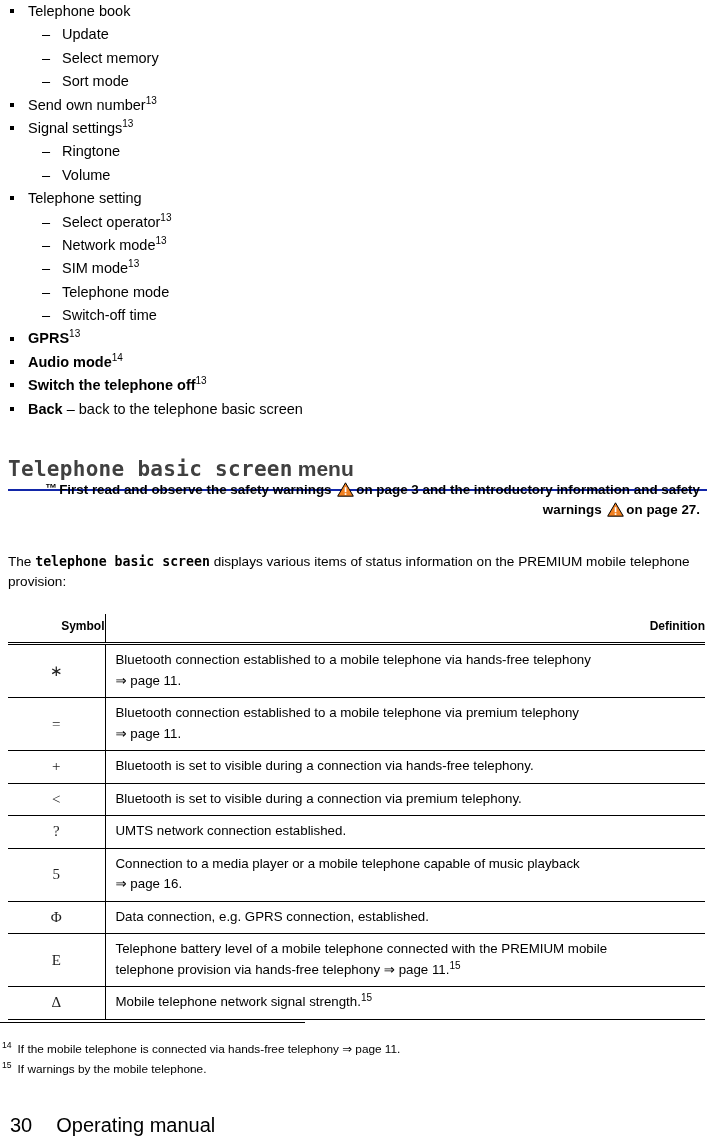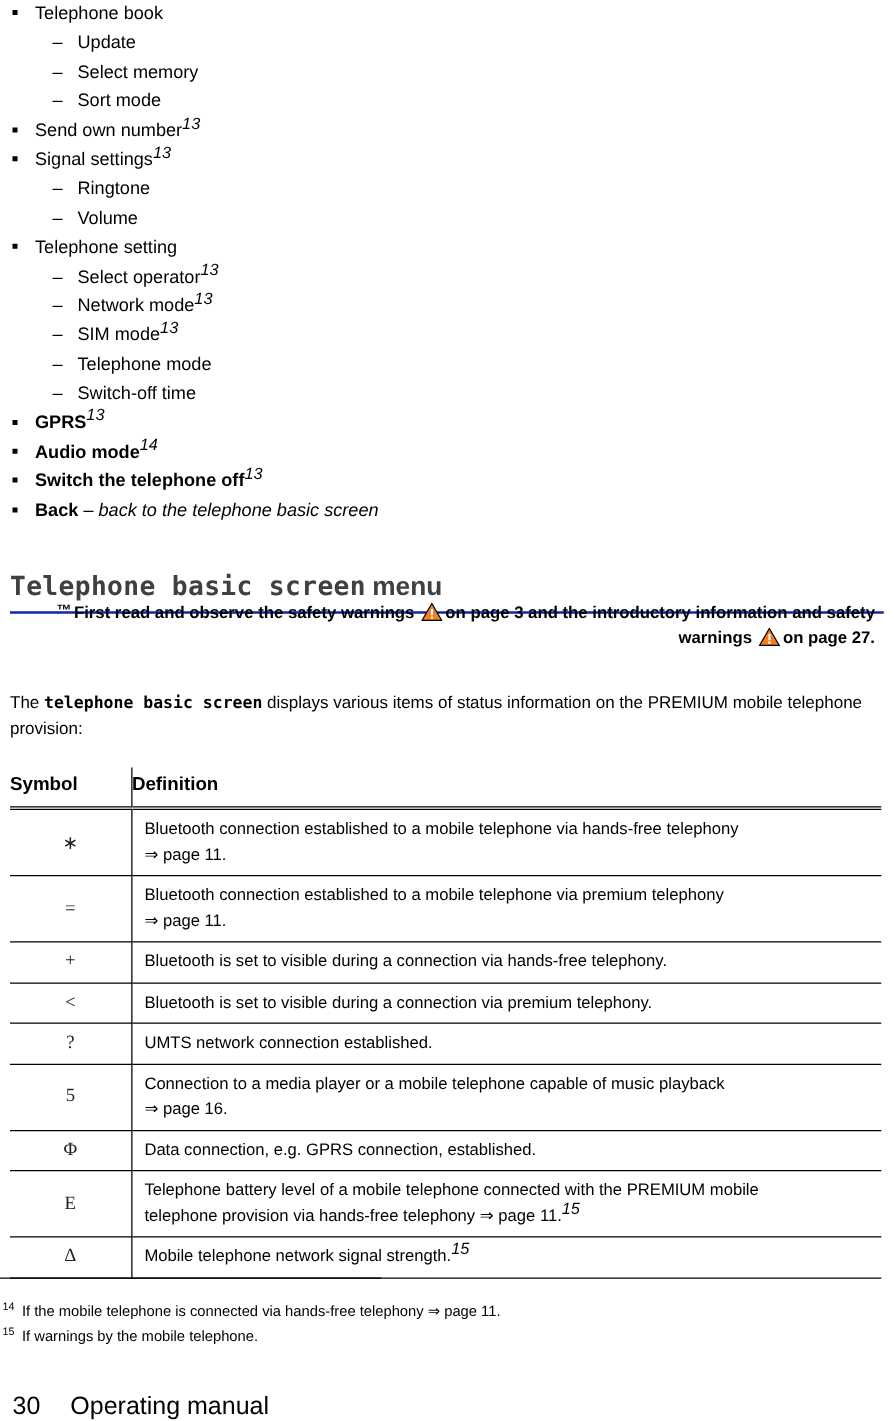--- a/index.html
+++ b/index.html
@@ -58,26 +58,25 @@
     left: 28px;
     top: 0;
   }
   .li.sub .marker { left: 42px; }
   .li.sub .txt { left: 62px; }
   .li.sub .dash {
     font-size: 14.5px;
     line-height: 23.4px;
   }
   .b { font-weight: bold; }
-  .i { font-style: italic; }
+  .i { }
   sup {
-    font-size: 13px;
+    font-size: 10px;
     vertical-align: super;
     line-height: 0;
-    font-style: italic;
   }
 
   
   .heading-wrap {
     position: absolute;
     left: 8px;
     top: 456px;
     width: 699px;
   }
   .heading {
@@ -151,23 +150,23 @@
     position: absolute;
     left: 8px;
     top: 614px;
     width: 697px;
     border-collapse: collapse;
     font-size: 13.3px;
   }
   table.symtab col.c1 { width: 97px; }
   table.symtab th {
     font-weight: bold;
-    font-size: 15px;
+    font-size: 12px;
     padding: 5px 0 9px 0;
-    text-align: left;
+    text-align: right;
     border: none;
   }
   table.symtab th.th-sym {
     border-right: 1px solid #000;
   }
   table.symtab tr.header-row th {
     border-bottom: 3px double #000;
   }
   table.symtab td {
     border-bottom: 1px solid #000;

